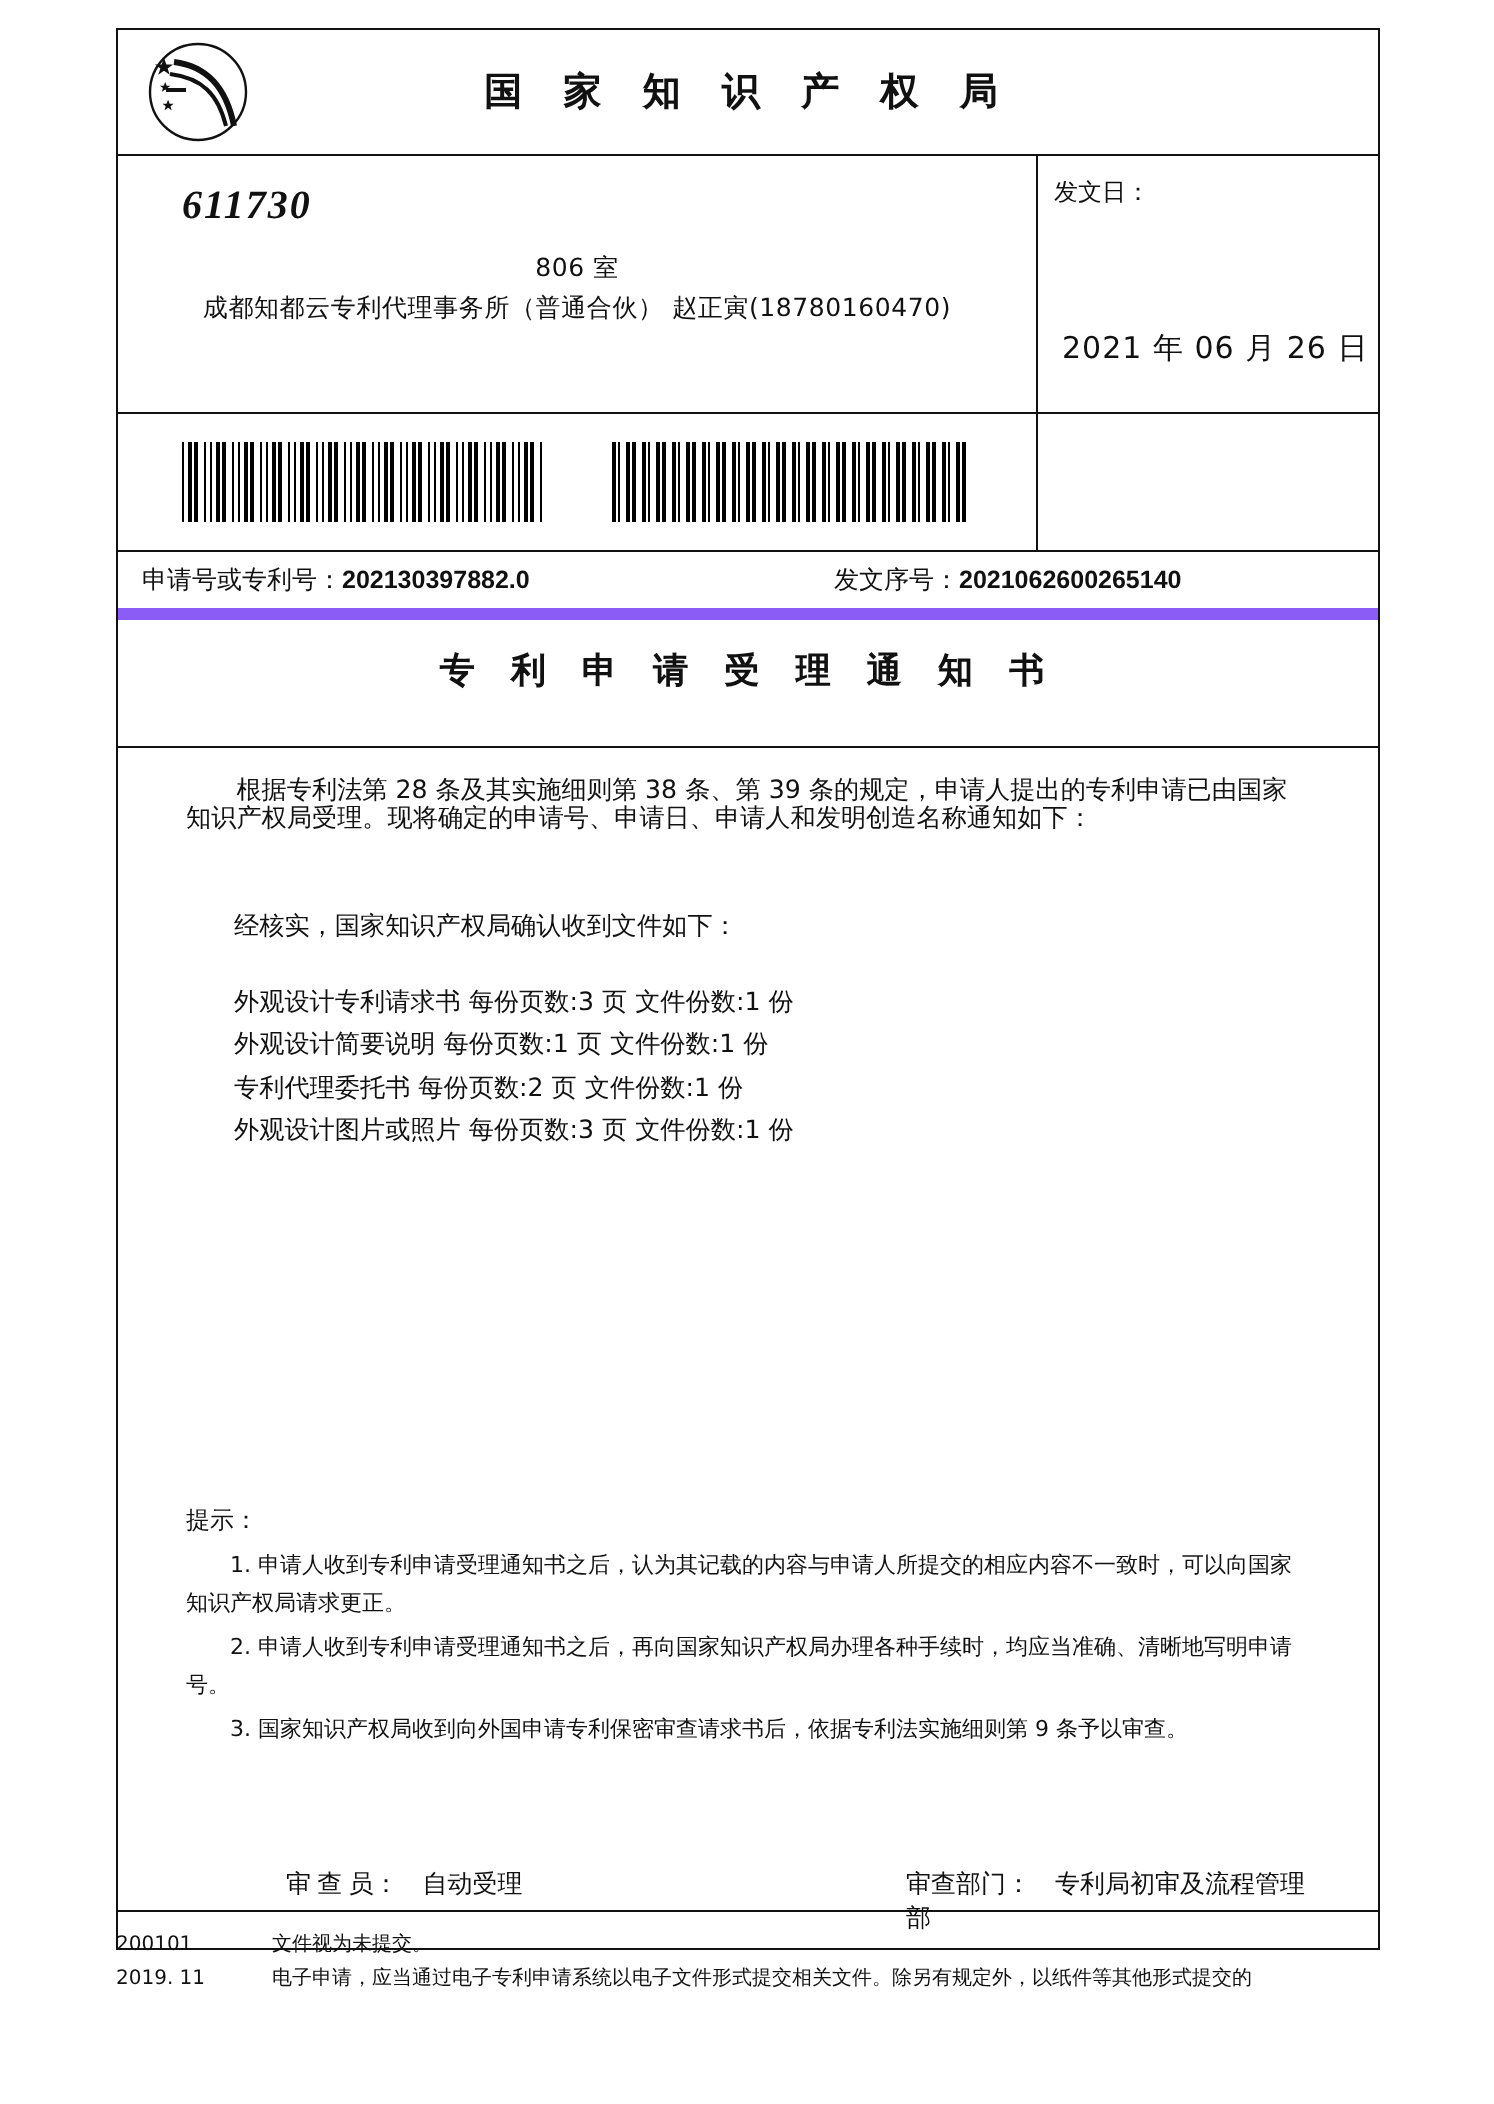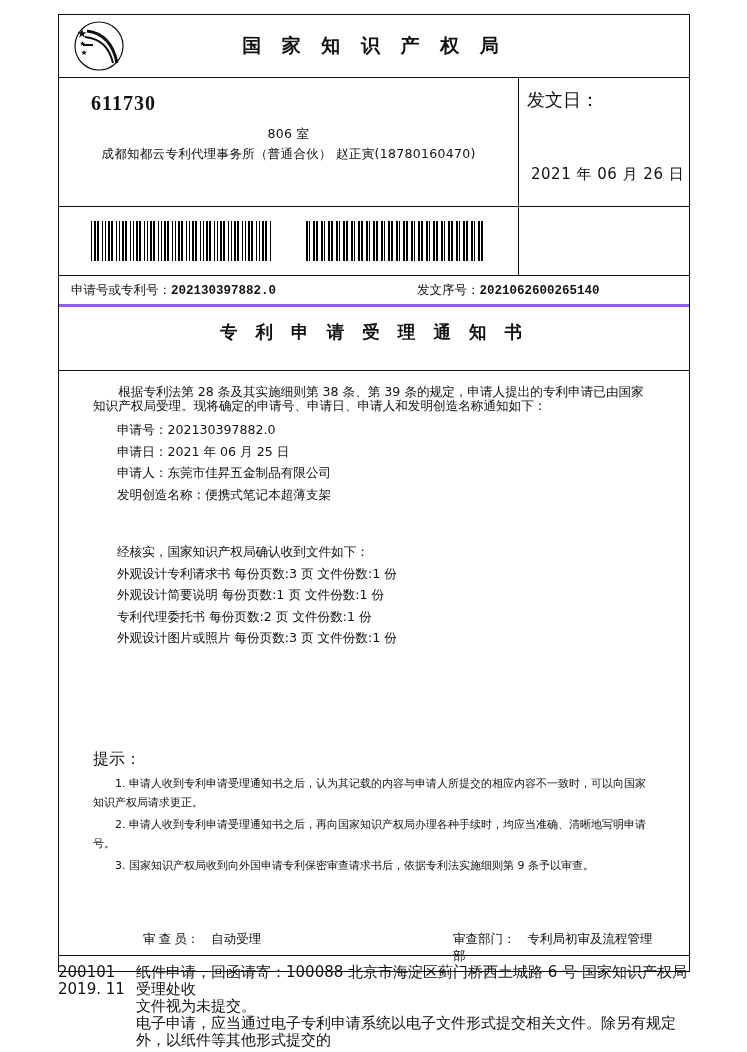--- a/index.html
+++ b/index.html
@@ -68,36 +68,37 @@
     padding: 14px 10px 8px 10px;
     text-align: center;
   }
   .postcode {
     font-size: 20px;
     font-weight: bold;
     text-align: left;
     padding-left: 22px;
     font-family: "Liberation Serif", serif;
     letter-spacing: 1px;
+    font-style: italic;
   }
   .addr-lines {
     margin-top: 9px;
     font-size: 12.5px;
     line-height: 20px;
     font-family: "DejaVu Sans", sans-serif;
   }
   .addr-lines div { letter-spacing: 0.3px; }
   .addr-right {
     flex: 1;
     position: relative;
     padding: 10px 8px;
     box-sizing: border-box;
   }
   .issue-label {
-    font-size: 18px;
+    font-size: 12px;
     font-family: "DejaVu Sans", sans-serif;
   }
   .issue-date {
     position: absolute;
     left: 12px;
     bottom: 22px;
     font-size: 15px;
     font-family: "DejaVu Sans", sans-serif;
     letter-spacing: 0.5px;
   }
@@ -130,25 +131,25 @@
   }
   .bc2 {
     background-image: repeating-linear-gradient(to right,
       #000 0 2px, #fff 2px 3px, #000 3px 4px, #fff 4px 7px,
       #000 7px 9px, #fff 9px 10px, #000 10px 12px, #fff 12px 15px);
   }
 
   
   .num-row {
     display: flex;
-    border-bottom: 3px solid #8b5cf6;
+    border-bottom: 6px solid #8b5cf6;
     height: 28px;
     align-items: center;
     font-size: 12.5px;
-    font-family: Liberation Mono, monospace;
+    font-family: Liberation Sans, sans-serif;
   }
   .num-left {
     flex: 0 0 350px;
     padding-left: 12px;
     box-sizing: border-box;
   }
   .num-right {
     flex: 1;
     padding-left: 8px;
   }
@@ -188,31 +189,32 @@
   .confirm-head {
     margin-top: 36px;
     padding-left: 24px;
     font-size: 12.6px;
     line-height: 21.5px;
   }
   .docs-list {
     padding-left: 24px;
     font-size: 12.6px;
     line-height: 21.5px;
+    margin-top: 16px;
   }
 
   .notes {
     position: absolute;
     left: 34px;
     right: 34px;
     top: 378px;
     font-size: 11px;
     font-family: "DejaVu Sans", sans-serif;
   }
-  .notes-title { font-size: 16px; margin-bottom: 4px; }
+  .notes-title { font-size: 12px; margin-bottom: 4px; }
   .note-item {
     line-height: 19px;
     text-indent: 2em;
     margin-bottom: 3px;
   }
 
   .signoff {
     position: absolute;
     left: 34px;
     right: 34px;
@@ -224,21 +226,21 @@
   .sign-examiner { flex: 0 0 300px; padding-left: 50px; }
   .sign-dept { flex: 1; padding-left: 10px; }
   .sp { display: inline-block; width: 12px; }
 
   
   .footer {
     position: absolute;
     left: 58px;
     top: 964px;
     width: 632px;
-    font-size: 15px;
+    font-size: 10px;
     font-family: "DejaVu Sans", sans-serif;
     line-height: 17px;
   }
   .footer-rule {
     position: absolute;
     left: 58px;
     top: 955px;
     width: 632px;
     border-top: 1px solid #111;
   }
@@ -304,26 +306,20 @@
       <div class="num-right">
         <span>发文序号：</span><span class="bold-num">2021062600265140</span>
       </div>
     </div>
 
     <div class="doc-title">专 利 申 请 受 理 通 知 书</div>
 
     <div class="body">
       <p class="para">根据专利法第 28 条及其实施细则第 38 条、第 39 条的规定，申请人提出的专利申请已由国家知识产权局受理。现将确定的申请号、申请日、申请人和发明创造名称通知如下：</p>
 
-      <div class="info-list">
-        <div>申请号：202130397882.0</div>
-        <div>申请日：2021 年 06 月 25 日</div>
-        <div>申请人：东莞市佳昇五金制品有限公司</div>
-        <div>发明创造名称：便携式笔记本超薄支架</div>
-      </div>
 
       <div class="confirm-head">经核实，国家知识产权局确认收到文件如下：</div>
 
       <div class="docs-list">
         <div>外观设计专利请求书  每份页数:3 页  文件份数:1 份</div>
         <div>外观设计简要说明  每份页数:1 页  文件份数:1 份</div>
         <div>专利代理委托书  每份页数:2 页  文件份数:1 份</div>
         <div>外观设计图片或照片  每份页数:3 页  文件份数:1 份</div>
       </div>
 
@@ -348,20 +344,19 @@
 
   <div class="footer-rule"></div>
 
   <div class="footer">
     <div class="footer-grid">
       <div class="footer-left">
         <div>200101</div>
         <div>2019. 11</div>
       </div>
       <div class="footer-right">
-        <div>纸件申请，回函请寄：100088 北京市海淀区蓟门桥西土城路 6 号  国家知识产权局受理处收</div>
         <div>文件视为未提交。</div>
         <div>电子申请，应当通过电子专利申请系统以电子文件形式提交相关文件。除另有规定外，以纸件等其他形式提交的</div>
       </div>
     </div>
   </div>
 
 </div>
 
 </body></html>

